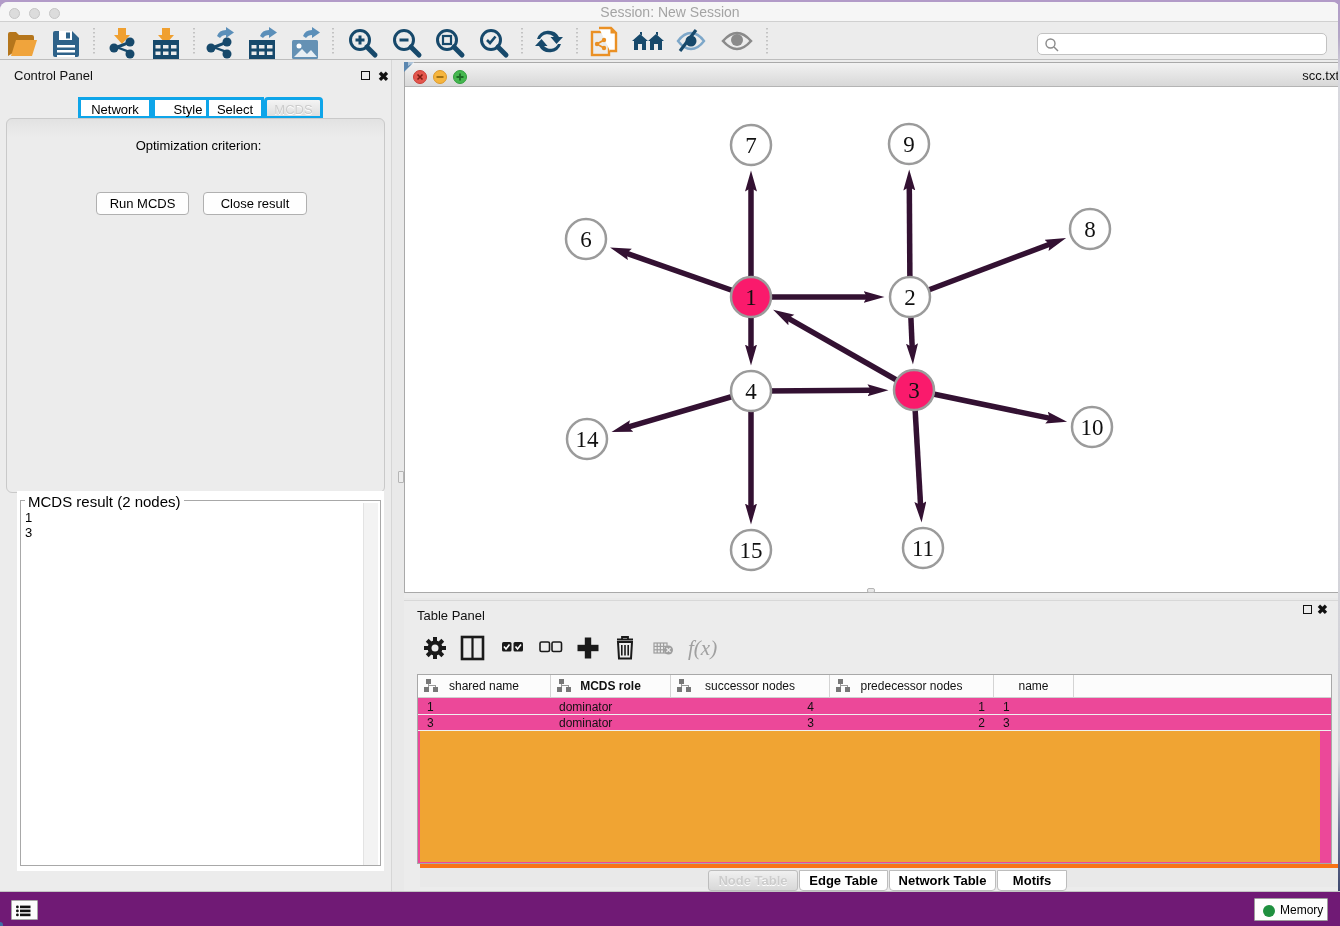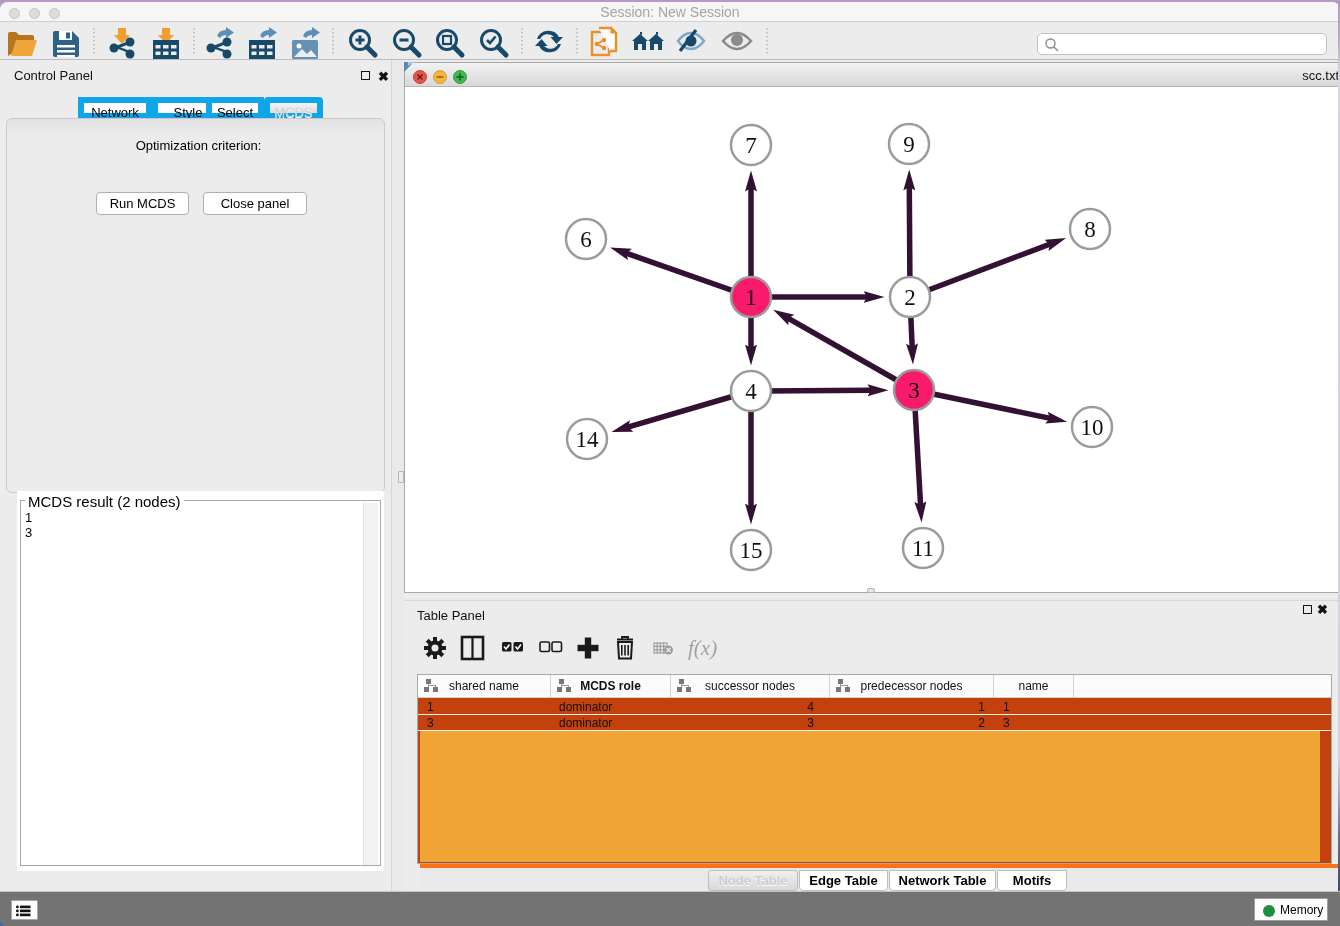--- a/index.html
+++ b/index.html
@@ -11,60 +11,60 @@
 .tl { position:absolute; top:6px; width:11px; height:11px; border-radius:50%; background:#dcdcdc; border:1px solid #c6c6c6; }
 #title-text { position:absolute; top:2px; left:0; width:100%; text-align:center; font-size:14px; color:#a4a4a4; }
 
 #toolbar { position:absolute; left:0; top:22px; width:1340px; height:38px; background:#ececec; border-bottom:1px solid #bdbdbd; }
 
 #search { position:absolute; left:1037px; top:11px; width:290px; height:22px; background:#fff; border:1px solid #c2c2c2; border-radius:5px; }
 
 #cpanel { position:absolute; left:0; top:60px; width:391px; height:833px; background:#ececec; }
 #cp-title { position:absolute; left:14px; top:8px; font-size:13px; color:#111; }
 #cp-tabs { position:absolute; left:78px; top:37px; height:22px; }
-.cptab { position:absolute; top:0; height:22px; background:#fff; border:6px solid #0ea5e9; font-size:13px; text-align:center; line-height:20px; color:#000; }
+.cptab { position:absolute; top:0; height:22px; background:#fff; border:3px solid #0ea5e9; font-size:13px; text-align:center; line-height:20px; color:#000; }
 #cp-body { position:absolute; left:6px; top:58px; width:379px; height:375px; background:#ececec; border:1px solid #c9c9c9; border-radius:6px; background:linear-gradient(#e2e2e2, #ececec 18px); }
 #cp-white { position:absolute; left:17px; top:431px; width:367px; height:380px; background:#fff; }
 #cp-field { position:absolute; left:3px; top:9px; width:361px; height:366px; border:1px solid #a8a8a8; }
 #cp-fieldlabel { position:absolute; left:4px; top:-8px; background:#fff; padding:0 3px; font-size:15px; color:#000; }
 #cp-scroll { position:absolute; right:2px; top:2px; width:15px; height:362px; background:#f3f3f3; border-left:1px solid #e3e3e3; }
 
 #vsplit { position:absolute; left:391px; top:60px; width:13px; height:833px; background:#e9e9e9; border-left:1px solid #d6d6d6; }
 
 #netframe { position:absolute; left:404px; top:62px; width:936px; height:531px; background:#fff; border:1px solid #a9a9a9; }
 #net-titlebar { position:absolute; left:0; top:0; width:934px; height:24px; background:linear-gradient(#f2f2f2,#d8d8d8); border-bottom:1px solid #b4b4b4; }
 #net-title { position:absolute; width:100%; text-align:right; top:5px; font-size:13px; color:#111; }
 .mac { position:absolute; top:7px; width:14px; height:14px; border-radius:50%; }
 
 #hsplit { position:absolute; left:404px; top:598px; width:936px; height:2px; background:#e9e9e9; }
 
 #tpanel { position:absolute; left:404px; top:600px; width:936px; height:287px; background:#ececec; border-top:1px solid #d8d8d8; }
 #tp-title { position:absolute; left:13px; top:7px; font-size:13px; color:#111; }
-#tp-table { position:absolute; left:13px; top:73px; width:915px; height:190px; background:#c2410c; border:1px solid #a8a8a8; }
+#tp-table { position:absolute; left:13px; top:73px; width:915px; height:190px; background:#ec4899; border:1px solid #a8a8a8; }
 #tp-header { position:absolute; left:0; top:0; width:913px; height:23px; background:#fcfcfc; border-bottom:1px solid #cfcfcf; font-size:12px; color:#111; }
 .hcol { position:absolute; top:0; height:22px; border-right:1px solid #d4d4d4; }
 .hlabel { position:absolute; width:100%; text-align:center; top:4px; }
 .trow { position:absolute; left:0; width:913px; height:16px; font-size:12px; color:#111; border-bottom:1px solid #f0f0f0; }
 #orange { position:absolute; left:2px; top:56px; width:900px; height:131px; background:#f0a433; }
 .hico { position:absolute; left:6px; top:4px; width:14px; height:13px;
   background:
     linear-gradient(#777,#777) 1.5px 0/5px 5px no-repeat,
     linear-gradient(#777,#777) 0 8px/5px 5px no-repeat,
     linear-gradient(#777,#777) 9px 8px/5px 5px no-repeat,
     linear-gradient(#999,#999) 3.5px 5px/1px 4px no-repeat,
     linear-gradient(#999,#999) 11px 6px/1px 3px no-repeat,
     linear-gradient(#999,#999) 3.5px 6px/8px 1px no-repeat; }
 #tp-tabs { position:absolute; left:16px; top:263px; width:934px; height:23px; background:#e9e9e9; border-top:4px solid #f97316; }
 .btab { position:absolute; top:2px; height:21px; background:#fff; border:1px solid #bdbdbd; font-size:13px; font-weight:bold; text-align:center; line-height:19px; color:#000; border-radius:0 0 4px 4px; }
 
 #cp-select { position:absolute; left:38px; top:39px; width:314px; height:24px; background:#fff; border:1px solid #b5b5b5; border-radius:5px; font-size:13px; color:#000; line-height:22px; padding-left:13px; }
 #cp-btn1 { position:absolute; left:89px; top:73px; width:93px; height:23px; }
 #cp-btn2 { position:absolute; left:196px; top:73px; width:104px; height:23px; }
 #cp-btn1, #cp-btn2 { background:#fefefe; border:1px solid #b0b0b0; border-radius:4px; font-size:13px; color:#000; text-align:center; line-height:21px; }
-#statusbar { position:absolute; left:0; top:891px; width:1340px; height:35px; background:#737373; border-top:1px solid #c4c4c4; }
+#statusbar { position:absolute; left:0; top:891px; width:1340px; height:35px; background:#701a75; border-top:1px solid #c4c4c4; }
 #mem { position:absolute; right:12px; top:6px; width:74px; height:23px; background:#fdfdfd; border:1px solid #9e9e9e; border-radius:1px; font-size:12px; }
 #listbtn { position:absolute; left:11px; top:8px; width:27px; height:20px; background:#fdfdfd; border:1px solid #a8a8a8; border-radius:1px; }
 #vgrip { position:absolute; left:398px; top:471px; width:6px; height:12px; background:#ededed; border:1px solid #b5b5b5; border-radius:1px; }
 #hgrip { position:absolute; left:867px; top:588px; width:8px; height:5px; background:#e8e8e8; border:1px solid #b5b5b5; border-radius:2px; }
 </style>
 </head>
 <body>
 <div id="win"></div>
 <div id="titlebar">
   <div class="tl" style="left:9px;"></div>
@@ -223,21 +223,21 @@
   <div style="position:absolute;left:378px;top:9px;font-size:13px;font-weight:bold;color:#111;">✖</div>
   <div id="cp-tabs">
     <div class="cptab" style="left:0; width:74px;">Network</div>
     <div class="cptab" style="left:74px; width:72px;">Style</div>
     <div class="cptab" style="left:128px; width:58px;">Select</div>
     <div class="cptab" style="left:186px; width:59px; background:linear-gradient(#f4f4f4,#dedede); color:#ccc; text-shadow:0 1px 0 #fff; border-radius:4px 4px 0 0;">MCDS</div>
   </div>
   <div id="cp-body">
     <div style="position:absolute;left:0;top:19px;width:383px;text-align:center;font-size:13px;color:#000;">Optimization criterion:</div>
     <div id="cp-btn1">Run MCDS</div>
-    <div id="cp-btn2">Close panel</div>
+    <div id="cp-btn2">Close result</div>
   </div>
   <div id="cp-white">
     <div id="cp-field">
       <div id="cp-fieldlabel">MCDS result (2 nodes)</div>
       <div style="position:absolute;left:4px;top:9px;font-size:13px;color:#000;">1<br>3</div>
       <div id="cp-scroll"></div>
     </div>
   </div>
 </div>
 <div id="vsplit"></div>

